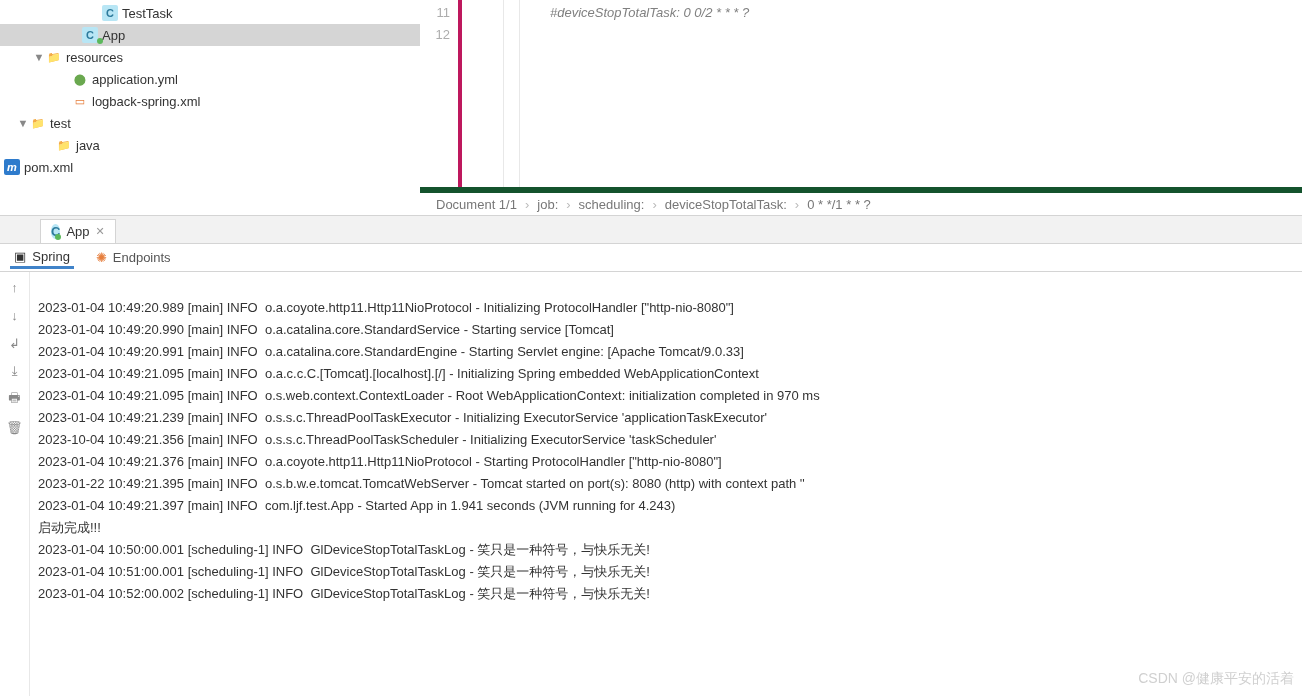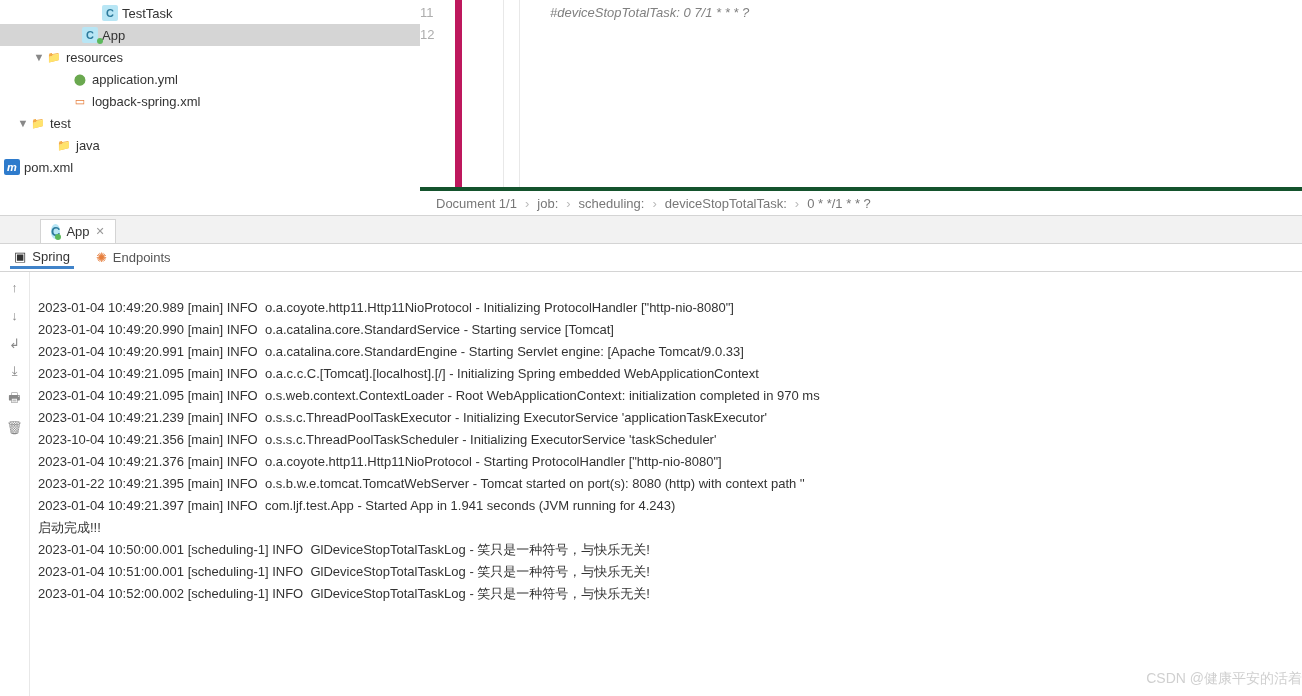--- a/index.html
+++ b/index.html
@@ -13,45 +13,45 @@
 .ic-c { background: #b8e6f5; color: #2d7a9c; font-weight: bold; }
 .ic-app { background: #b8e6f5; color: #2d7a9c; font-weight: bold; border-radius: 50%; position: relative; }
 .ic-folder { color: #d4b258; }
 .ic-folder-green { color: #7db85e; }
 .ic-yml { color: #6aa84f; font-size: 10px; }
 .ic-xml { color: #e67e3c; font-size: 10px; }
 .ic-m { background: #2e7bcc; color: #fff; font-weight: bold; font-style: italic; }
 .selected { background: #d5d5d5; }
 .editor-area { flex: 1; display: flex; flex-direction: column; background: #fff; }
 .editor-content { flex: 1; display: flex; background: #fff; }
-.gutter { width: 42px; background: #fff; border-right: 7px solid #be185d; text-align: left; padding-right: 8px; color: #adadad; font-family: Consolas, monospace; font-size: 13px; padding-top: 2px; }
+.gutter { width: 42px; background: #fff; border-right: 4px solid #be185d; text-align: right; padding-right: 8px; color: #adadad; font-family: Consolas, monospace; font-size: 13px; padding-top: 2px; }
 .gutter-row { height: 22px; line-height: 22px; }
 .fold-col { width: 16px; border-right: 1px solid #e8e8e8; }
 .left-bar { width: 42px; border-right: 1px solid #e8e8e8; }
 .code { flex: 1; font-family: Consolas, "Courier New", monospace; font-size: 14px; padding: 2px 0 0 30px; }
 .code-row { height: 22px; line-height: 22px; white-space: pre; }
 .code-row.hl { background: #fffae3; }
 .comment { color: #808080; font-style: italic; }
 .key { color: #1a1a9c; font-style: italic; }
 .val { color: #000; font-style: italic; }
 .cursor { border-right: 1px solid #000; }
-.breadcrumb { height: 28px; border-top: 4px solid #14532d; display: flex; align-items: center; padding-left: 16px; color: #777; font-size: 13px; gap: 8px; }
+.breadcrumb { height: 28px; border-top: 6px solid #14532d; display: flex; align-items: center; padding-left: 16px; color: #777; font-size: 13px; gap: 8px; }
 .breadcrumb .sep { color: #bbb; }
 .run-panel { flex: 1; display: flex; flex-direction: column; min-height: 0; }
 .run-tab-bar { height: 28px; display: flex; align-items: flex-end; padding-left: 40px; background: #f2f2f2; border-bottom: 1px solid #d4d4d4; }
 .run-tab { padding: 4px 10px; display: flex; align-items: center; gap: 6px; background: #fff; border: 1px solid #d4d4d4; border-bottom: none; font-size: 12px; }
 .run-tab .close { color: #999; font-size: 11px; }
 .sub-tabs { height: 28px; display: flex; align-items: center; gap: 18px; padding-left: 10px; border-bottom: 1px solid #d4d4d4; background: #fff; }
 .sub-tab { display: flex; align-items: center; gap: 6px; padding: 2px 4px; font-size: 13px; color: #555; }
 .sub-tab.active { border-bottom: 3px solid #4083c9; color: #333; }
 .console-area { flex: 1; display: flex; min-height: 0; }
 .console-gutter { width: 30px; background: #fff; border-right: 1px solid #e8e8e8; display: flex; flex-direction: column; align-items: center; gap: 10px; padding-top: 6px; color: #888; }
 .console-gutter .gi { width: 18px; height: 18px; display: flex; align-items: center; justify-content: center; font-size: 13px; }
 .console-text { flex: 1; font-family: Consolas, "Courier New", monospace; font-size: 13.5px; color: #333; padding: 4px 8px; overflow: auto; white-space: pre; line-height: 21px; }
-.watermark { position: absolute; right: 0; bottom: 8px; color: #d0d0d0; font-size: 14px; }
+.watermark { position: absolute; right: 8px; bottom: 8px; color: #d0d0d0; font-size: 14px; }
 .app-icon-wrap { position: relative; display: inline-flex; }
 .green-dot { position: absolute; width: 6px; height: 6px; background: #5cb85c; border-radius: 50%; bottom: -1px; right: -1px; }
 </style>
 </head>
 <body>
 
 <div class="main-layout">
   <div class="top-area">
     <div class="project-tree">
       <div class="tree-row" style="padding-left:102px">
@@ -95,21 +95,21 @@
 
     <div class="editor-area">
       <div class="editor-content">
         <div class="gutter">
           <div class="gutter-row">11</div>
           <div class="gutter-row">12</div>
         </div>
         <div class="left-bar"></div>
         <div class="fold-col"></div>
         <div class="code">
-          <div class="code-row"><span class="comment">#deviceStopTotalTask: 0 7/1 * * * ?</span></div>
+          <div class="code-row"><span class="comment">#deviceStopTotalTask: 0 0/2 * * * ?</span></div>
         </div>
       </div>
       <div class="breadcrumb">
         <span>Document 1/1</span>
         <span class="sep">›</span>
         <span>job:</span>
         <span class="sep">›</span>
         <span>scheduling:</span>
         <span class="sep">›</span>
         <span>deviceStopTotalTask:</span>

